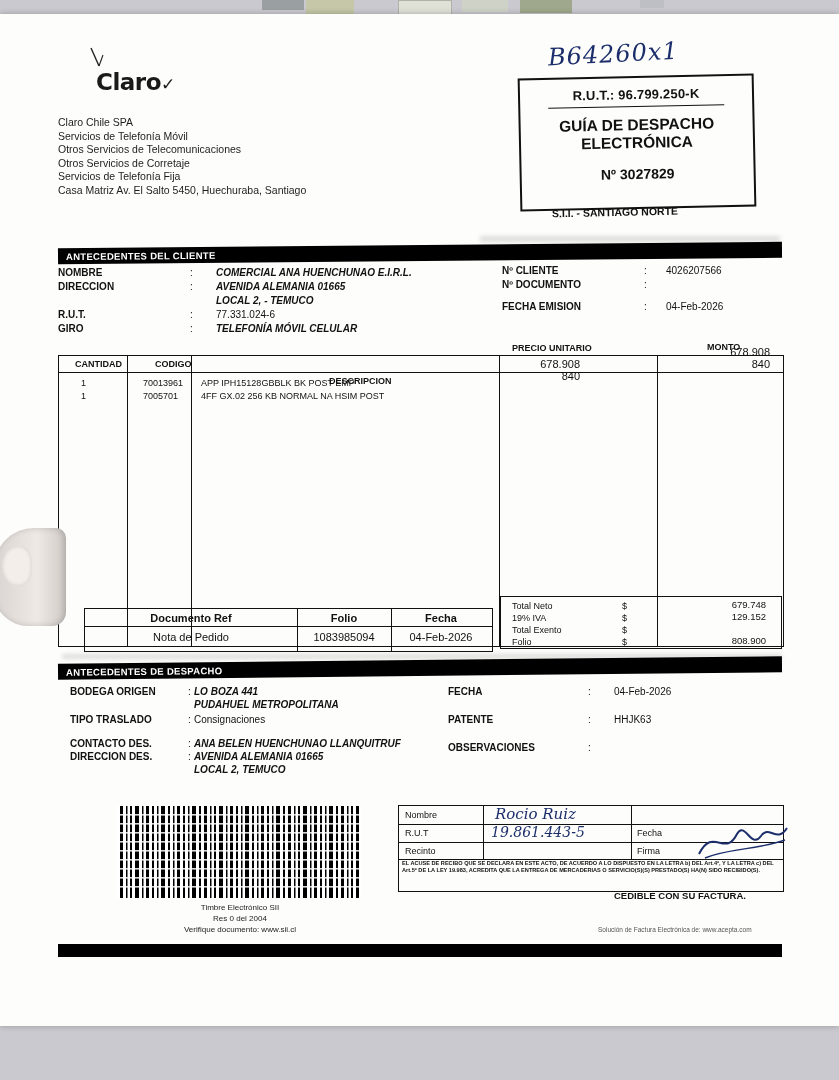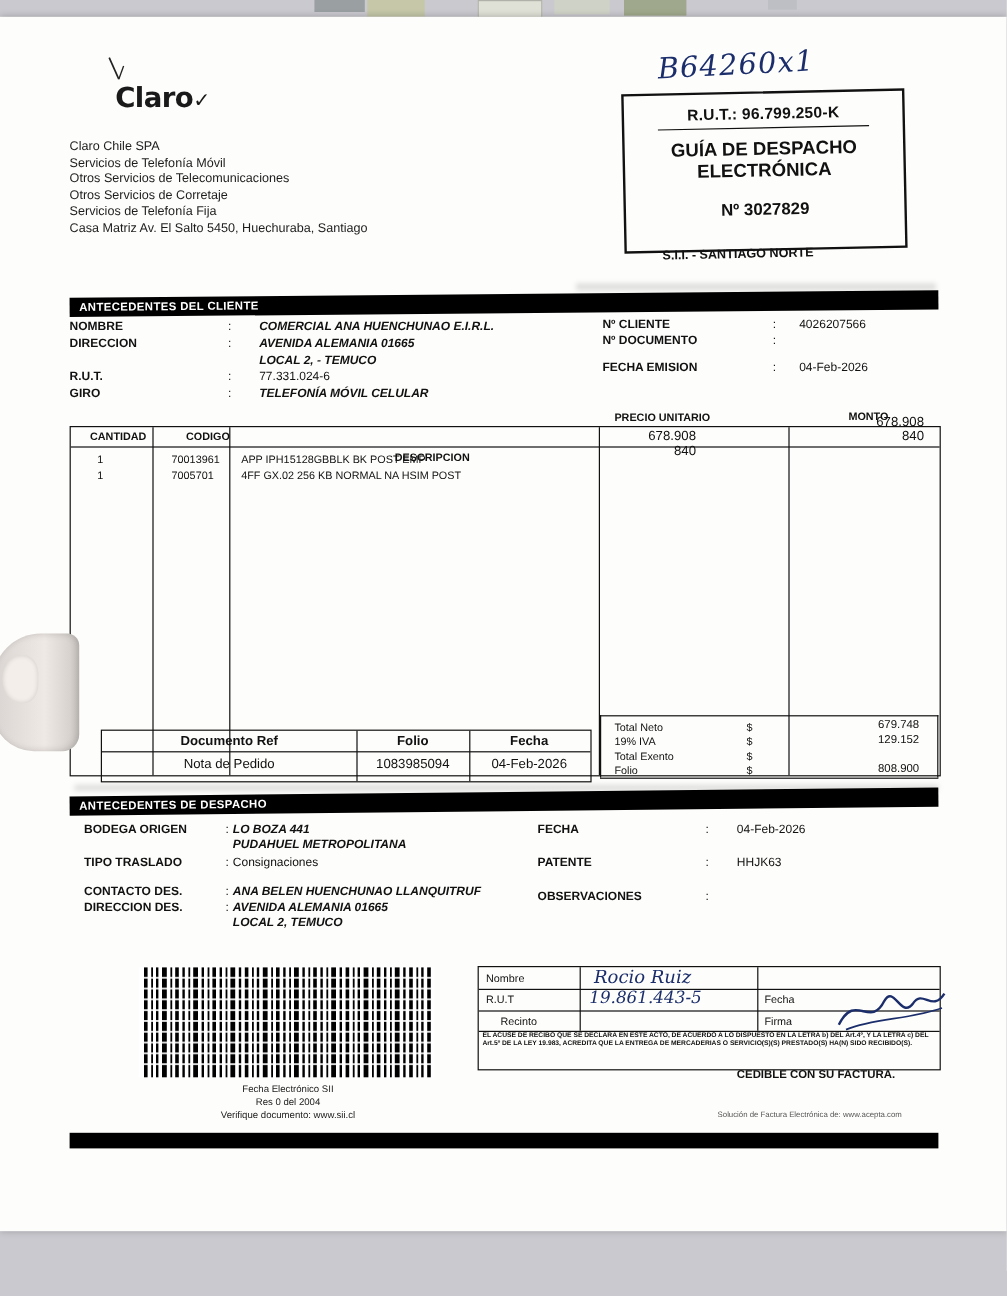--- a/index.html
+++ b/index.html
@@ -355,35 +355,35 @@
           <rect x="0" y="35" width="246" height="1.6"></rect>
         <rect x="0" y="44" width="246" height="1.6"></rect>
           <rect x="0" y="53" width="246" height="1.6"></rect>
         <rect x="0" y="62" width="246" height="1.6"></rect>
           <rect x="0" y="71" width="246" height="1.6"></rect>
         <rect x="0" y="80" width="246" height="1.6"></rect>
       </g>
     </svg>
 
     <div class="timbre">
-      <div>Fecha Electrónico SII</div>
+      <div>Timbre Electrónico SII</div>
       <div>Res  0 del 2004</div>
       <div>Verifique documento: www.sii.cl</div>
     </div>
 
     <div class="sig">
       <div class="ln" style="left:0;top:18px;width:100%;height:1.1px"></div>
       <div class="ln" style="left:0;top:36px;width:100%;height:1.1px"></div>
       <div class="ln" style="left:0;top:53px;width:100%;height:1.1px"></div>
       <div class="ln" style="left:84px;top:0;width:1.1px;height:53px"></div>
       <div class="ln" style="left:232px;top:0;width:1.1px;height:53px"></div>
 
       <div class="lb" style="left:6px;top:4px">Nombre</div>
       <div class="lb" style="left:6px;top:22px">R.U.T</div>
-      <div class="lb" style="left:18px;top:40px">Recinto</div>
+      <div class="lb" style="left:6px;top:40px">Recinto</div>
       <div class="lb" style="left:238px;top:22px">Fecha</div>
       <div class="lb" style="left:238px;top:40px">Firma</div>
 
       <div class="hw" style="left:96px;top:-1px;font-size:15px">Rocio Ruiz</div>
       <div class="hw" style="left:92px;top:18px;font-size:14px">19.861.443-5</div>
 
       <svg style="position:absolute;left:296px;top:14px;width:96px;height:42px" viewBox="0 0 96 42">
         <path d="M4 34 C18 6, 30 38, 42 14 C50 0, 56 30, 66 16 C74 4, 82 24, 92 8" stroke="#1b2e6b" stroke-width="2" fill="none"></path>
         <path d="M10 38 C34 28, 62 30, 90 20" stroke="#1b2e6b" stroke-width="1.4" fill="none"></path>
       </svg>

